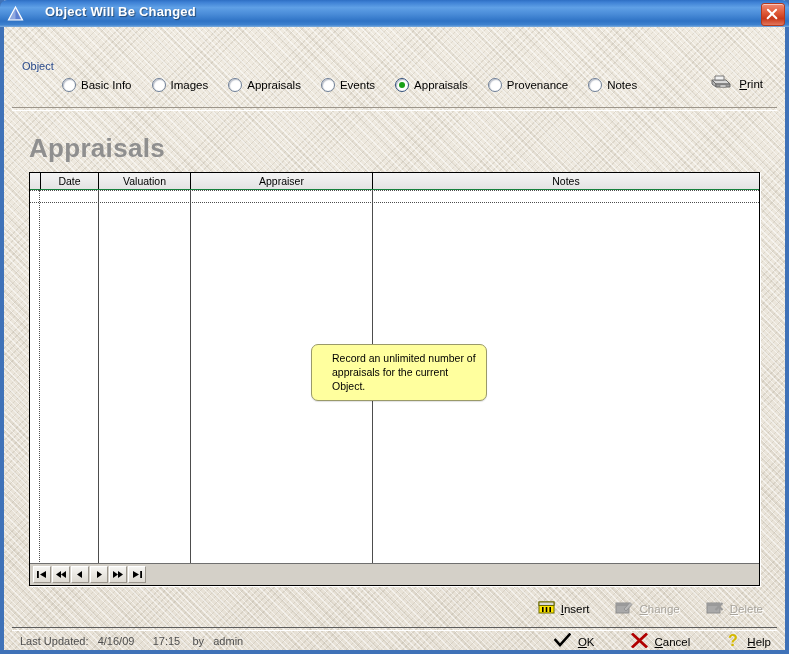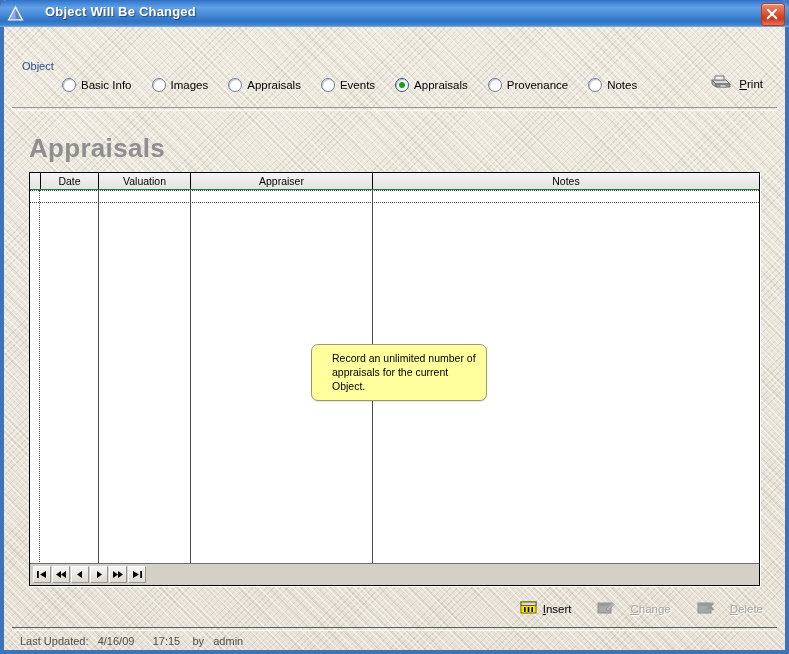--- a/index.html
+++ b/index.html
@@ -327,21 +327,21 @@
     display: flex;
     align-items: center;
   }
   .action-btn {
     display: flex;
     align-items: center;
     margin-left: 26px;
     cursor: pointer;
     text-align: center;
   }
-  .action-btn.disabled { cursor: default; gap: 9px; }
+  .action-btn.disabled { cursor: default; }
   .action-btn .label {
     font-size: 11.5px;
     color: #000000;
     margin-left: 6px;
   }
   .action-btn.disabled .label {
     color: #a8a49c;
     text-shadow: 1px 1px 0 #ffffff;
   }
 
@@ -554,16 +554,42 @@
         </span>
         <span class="label"><u>D</u>elete</span>
       </div>
     </div>
 
     <div id="bottom-sep"></div>
 
     <div id="statusbar">
       <div id="status-text">Last Updated:   4/16/09      17:15    by   admin</div>
 
+      <div id="dialog-buttons">
+        <div class="dlg-btn">
+          <span>
+            <svg width="17" height="15" viewBox="0 0 17 15">
+              <path d="M1.5 7 L6 12 L15.5 1.5" stroke="#000000" stroke-width="2.6" fill="none" stroke-linecap="square"></path>
+            </svg>
+          </span>
+          <span class="label"><u>O</u>K</span>
+        </div>
+        <div class="dlg-btn">
+          <span>
+            <svg width="17" height="15" viewBox="0 0 17 15">
+              <path d="M2 1.5 L15 13.5 M15 1.5 L2 13.5" stroke="#b00000" stroke-width="2.8" fill="none" stroke-linecap="square"></path>
+            </svg>
+          </span>
+          <span class="label"><u>C</u>ancel</span>
+        </div>
+        <div class="dlg-btn">
+          <span>
+            <svg width="14" height="16" viewBox="0 0 14 16">
+              <text x="7" y="14" font-family="Liberation Sans, sans-serif" font-size="16" font-weight="bold" fill="#d4b800" text-anchor="middle">?</text>
+            </svg>
+          </span>
+          <span class="label"><u>H</u>elp</span>
+        </div>
+      </div>
     </div>
 
   </div>
 </div>
 
 </body></html>

